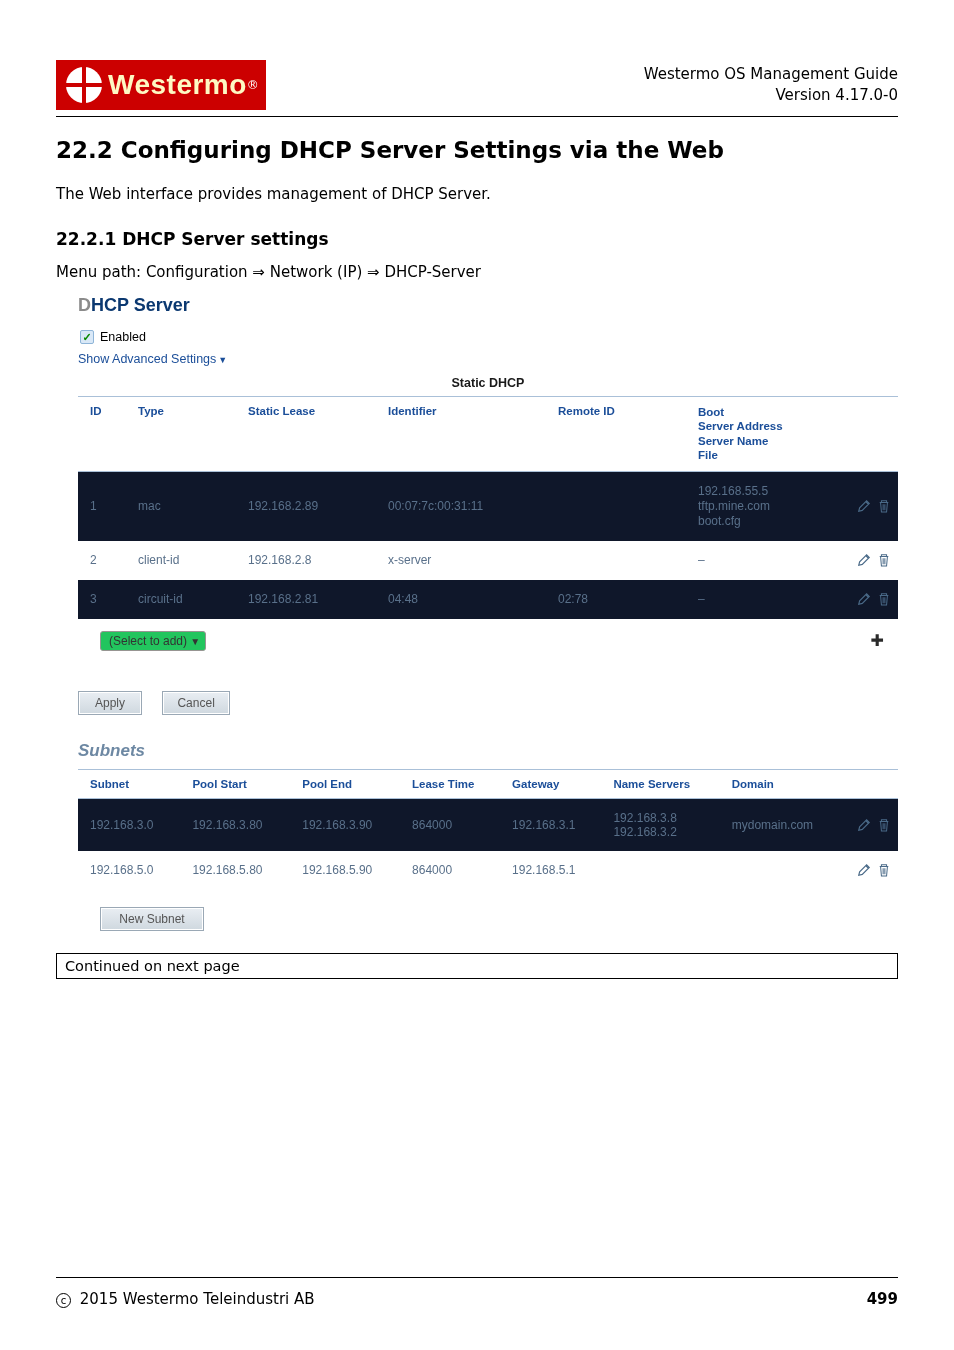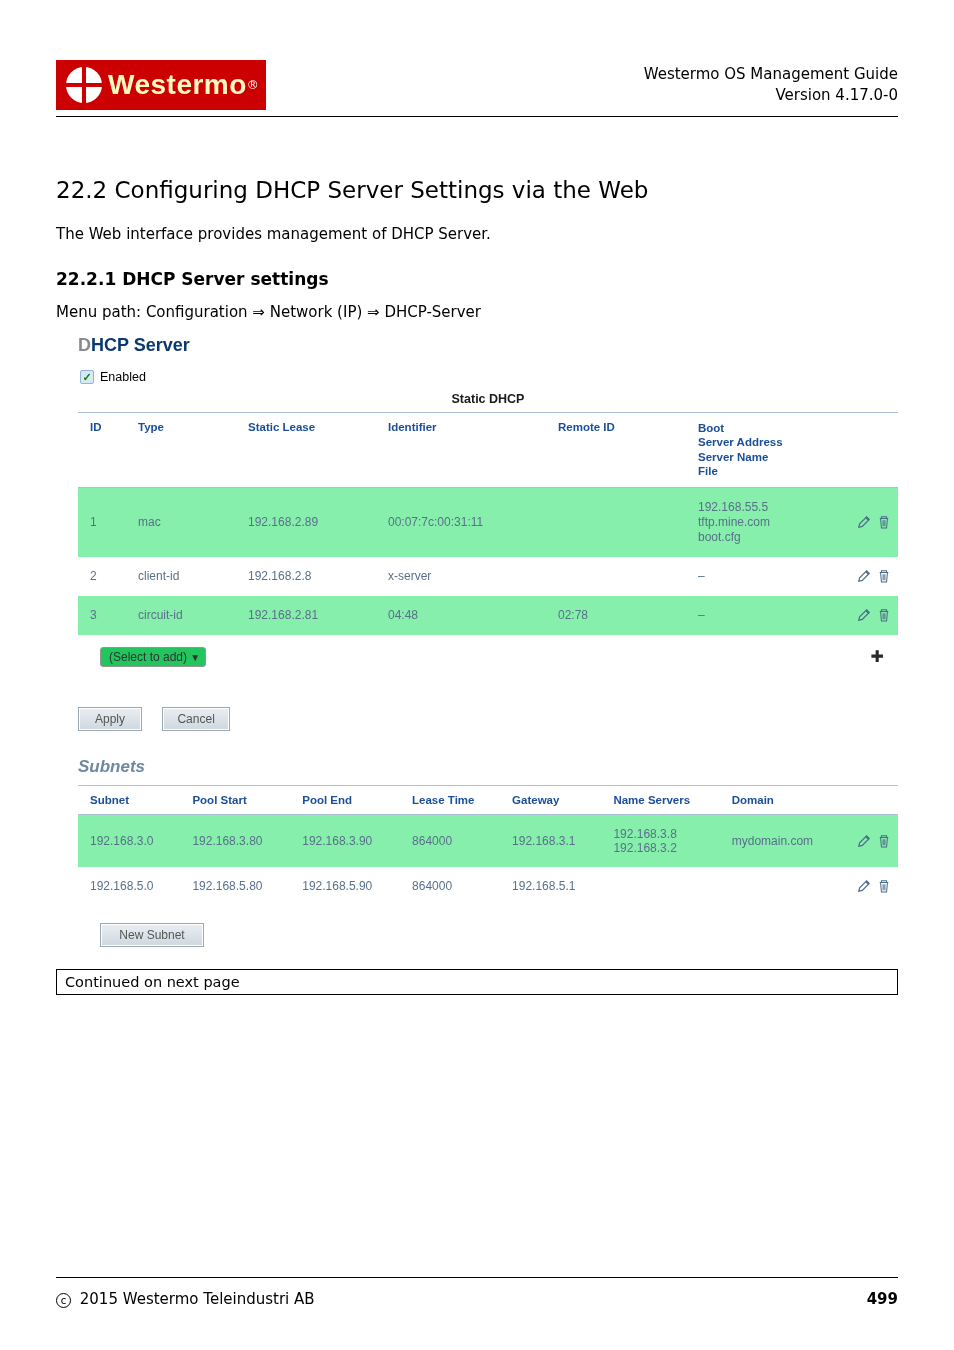--- a/index.html
+++ b/index.html
@@ -71,22 +71,22 @@
   }
   .hr-top, .hr-bottom {
     border: none;
     border-top: 1.5px solid #000;
     margin: 4px 0 0 0;
   }
   .hr-bottom { margin-top: 12px; }
 
   .h2 {
     font-size: 23px;
-    font-weight: normal;
-    margin-top: 60px;
+    font-weight: bold;
+    margin-top: 20px;
     margin-bottom: 22px;
   }
   .body-text {
     font-size: 15px;
     margin-bottom: 26px;
   }
   .h3 {
     font-size: 17px;
     font-weight: bold;
     margin-bottom: 14px;
@@ -160,21 +160,21 @@
   }
   table.data th:first-child,
   table.data td:first-child { padding-left: 12px; }
   table.data th.boot-col { line-height: 1.25; }
   table.data td {
     padding: 12px 8px;
     color: #59708a;
     border: none;
     vertical-align: middle;
   }
-  table.data tr.striped td { background: #86efac; margin-top: 8px; }
+  table.data tr.striped td { background: #0f172a; margin-top: 8px; }
   table.data tr.plain td { background: #fff; }
   .boot-lines { line-height: 1.25; }
   .icon-cell { text-align: right; white-space: nowrap; padding-right: 10px; }
   .icon-edit {
     display: inline-block;
     width: 14px; height: 14px;
     margin-right: 4px;
     vertical-align: middle;
   }
   .icon-trash {
@@ -292,20 +292,23 @@
   <div class="screenshot">
     <div class="dhcp-title">
       <span class="first">D</span><span>HCP Server</span>
     </div>
 
     <div class="check-row">
       <span class="check-box">✓</span>
       <span>Enabled</span>
     </div>
 
+    <div class="link-row">
+      <span>Show Advanced Settings</span><span class="tri">▼</span>
+    </div>
 
     <div class="section-label">Static DHCP</div>
 
     <table class="data">
       <thead>
         <tr>
           <th style="width:52px">ID</th>
           <th style="width:110px">Type</th>
           <th style="width:140px">Static Lease</th>
           <th style="width:170px">Identifier</th>

